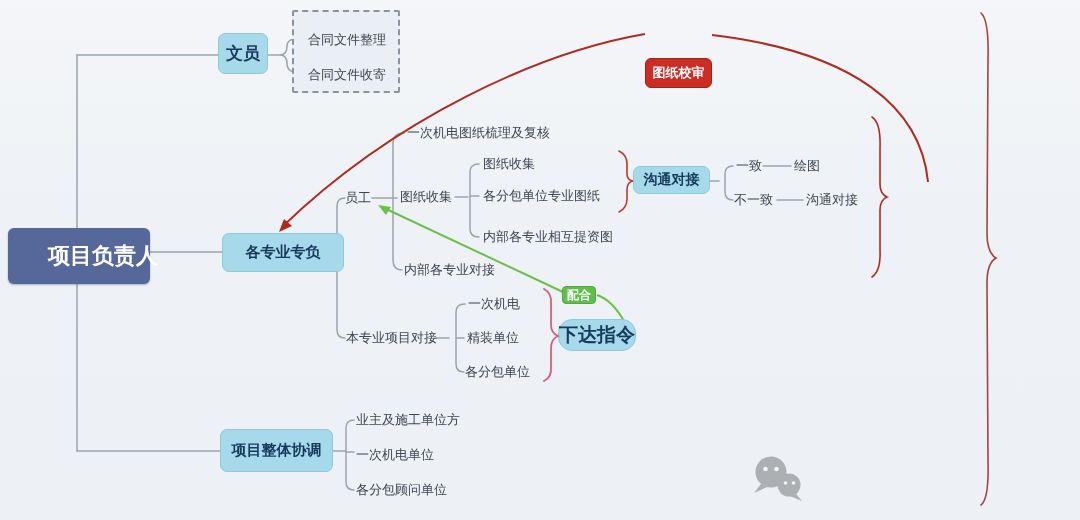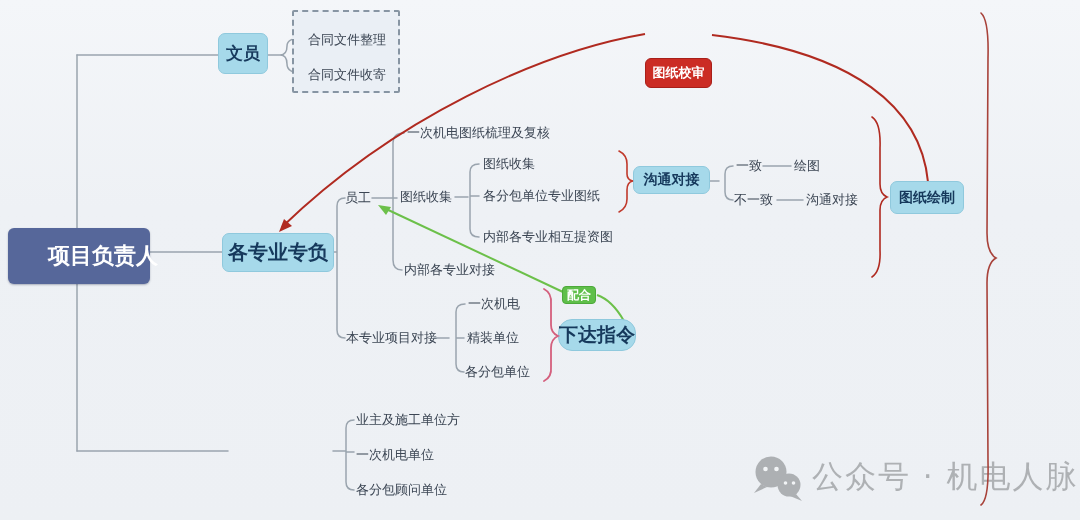--- a/index.html
+++ b/index.html
@@ -71,53 +71,52 @@
   </svg>
 
   <div class="node box box-root" style="left:8px;top:228px;width:142px;height:56px;padding-left:48px;">项目负责人</div>
 
   <div class="node box box-blue" style="left:218px;top:33px;width:50px;height:41px;font-size:17px;">文员</div>
   <div class="node box-dashed" style="left:292px;top:10px;width:108px;height:83px;">
     <div class="t" style="top:20px;">合同文件整理</div>
     <div class="t" style="top:55px;">合同文件收寄</div>
   </div>
 
-  <div class="node box box-blue" style="left:222px;top:233px;width:112px;height:39px;font-size:20px;">各专业专负</div>
+  <div class="node box box-blue" style="left:222px;top:233px;width:122px;height:39px;font-size:15px;">各专业专负</div>
 
   <div class="node t" style="left:345px;top:190px;">员工</div>
   <div class="node t" style="left:407px;top:125px;">一次机电图纸梳理及复核</div>
   <div class="node t" style="left:400px;top:189px;">图纸收集</div>
   <div class="node t" style="left:483px;top:156px;">图纸收集</div>
   <div class="node t" style="left:483px;top:188px;">各分包单位专业图纸</div>
   <div class="node t" style="left:483px;top:229px;">内部各专业相互提资图</div>
   <div class="node t" style="left:404px;top:262px;">内部各专业对接</div>
 
   <div class="node t" style="left:346px;top:330px;">本专业项目对接</div>
   <div class="node t" style="left:468px;top:296px;">一次机电</div>
   <div class="node t" style="left:467px;top:330px;">精装单位</div>
   <div class="node t" style="left:465px;top:364px;">各分包单位</div>
 
   <div class="node box box-blue" style="left:633px;top:166px;width:77px;height:28px;font-size:14px;">沟通对接</div>
   <div class="node t" style="left:736px;top:158px;">一致</div>
   <div class="node t" style="left:794px;top:158px;">绘图</div>
   <div class="node t" style="left:734px;top:192px;">不一致</div>
   <div class="node t" style="left:806px;top:192px;">沟通对接</div>
 
-  <div class="node box box-blue" style="left:890px;top:181px;width:74px;height:33px;font-size:14px;">图纸绘制</div>
 
   <div class="node box box-red" style="left:645px;top:18px;width:67px;height:30px;font-size:13px;">图纸校审</div>
   <div class="node box box-green" style="left:562px;top:286px;width:34px;height:18px;font-size:12px;">配合</div>
   <div class="node box box-blue" style="left:558px;top:319px;width:78px;height:32px;font-size:19px;border-radius:14px;">下达指令</div>
 
+  <div class="node box box-blue" style="left:220px;top:429px;width:113px;height:43px;font-size:15px;">项目整体协调</div>
   <div class="node t" style="left:356px;top:412px;">业主及施工单位方</div>
   <div class="node t" style="left:356px;top:447px;">一次机电单位</div>
   <div class="node t" style="left:356px;top:482px;">各分包顾问单位</div>
 
 
-  <div class="node watermark" style="left:812px;top:456px;">公众号 · 机电人脉</div>
 
   <svg class="overlay" width="1080" height="520">
     <path d="M 619,151 Q 627,155 627,164 L 627,174 Q 627,180 633,181 Q 627,182 627,190 L 627,199 Q 627,208 619,212" stroke="#c0392b" stroke-width="1.6" fill="none" stroke-linecap="round"></path>
     <path d="M 872,117 Q 881,123 880,148 L 880,184 Q 880,194 887,197 Q 880,200 880,210 L 880,250 Q 881,271 872,277" stroke="#b02a20" stroke-width="1.6" fill="none" stroke-linecap="round"></path>
     <path d="M 981,13 Q 989,20 988,58 L 987,233 Q 987,253 996,258 Q 987,263 987,283 L 988,462 Q 989,499 981,505" stroke="#a8423a" stroke-width="1.6" fill="none" stroke-linecap="round"></path>
     <path d="M 544,289 Q 552,293 551,304 L 551,325 Q 551,333 558,336 Q 551,339 551,348 L 551,367 Q 552,377 544,381" stroke="#d45f7d" stroke-width="1.8" fill="none" stroke-linecap="round"></path>
   </svg>
 
 </div>
 

